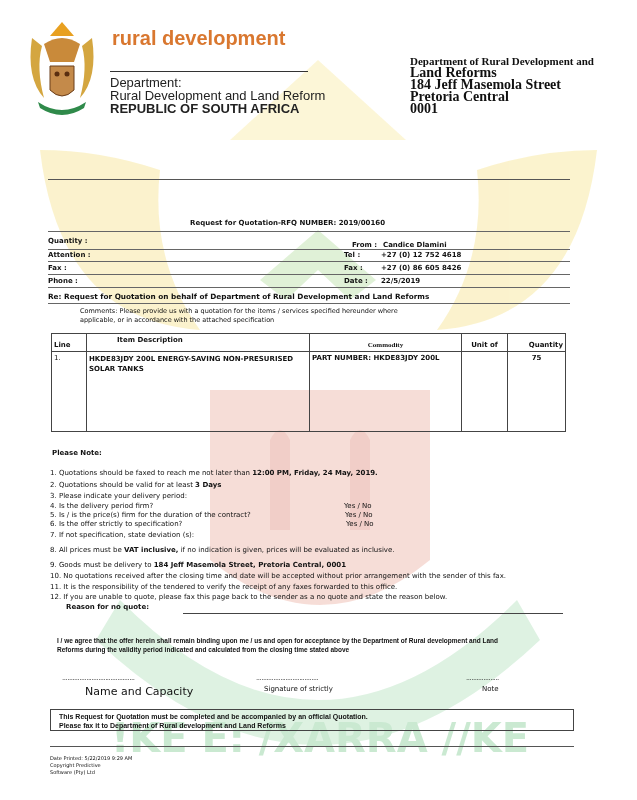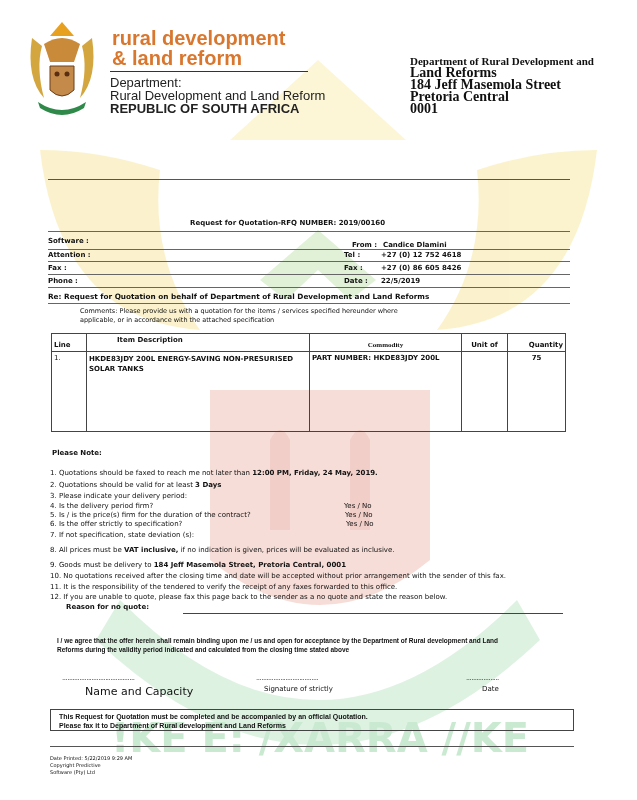--- a/index.html
+++ b/index.html
@@ -42,38 +42,37 @@
     <path d="M8 20 Q2 60 20 80 Q12 50 18 28Z" fill="#d4a640"></path>
     <path d="M68 20 Q74 60 56 80 Q64 50 58 28Z" fill="#d4a640"></path>
     <path d="M26 18 L38 4 L50 18 Z" fill="#e8a020"></path>
     <path d="M20 26 Q38 14 56 26 L50 44 L26 44Z" fill="#c98a3a"></path>
     <path d="M26 48 L50 48 L50 72 Q38 84 26 72Z" fill="#c48a4a" stroke="#6b3e1a" stroke-width="1"></path>
     <circle cx="33" cy="56" r="2.5" fill="#5a2e10"></circle>
     <circle cx="43" cy="56" r="2.5" fill="#5a2e10"></circle>
     <path d="M14 84 Q38 100 62 84 L60 90 Q38 104 16 90Z" fill="#2f8a4a"></path>
   </svg>
   <div class="abs logo-title" style="left:112px;top:28px;">rural development</div>
-  <div class="abs logo-title" style="left:112px;top:48px;">&amp; land reform</div>
   <div class="hr" style="left:110px;top:71px;width:198px;border-top:1px solid #333;"></div>
   <div class="abs logo-sub" style="left:110px;top:76px;">Department:</div>
   <div class="abs logo-sub" style="left:110px;top:89px;">Rural Development and Land Reform</div>
   <div class="abs logo-sub b" style="left:110px;top:102px;font-size:13px;">REPUBLIC OF SOUTH AFRICA</div>
 
   <div class="abs addr" style="left:410px;top:55px;font-size:11px;">Department of Rural Development and</div>
   <div class="abs addr" style="left:410px;top:67px;">Land Reforms</div>
   <div class="abs addr" style="left:410px;top:79px;">184 Jeff Masemola Street</div>
   <div class="abs addr" style="left:410px;top:91px;">Pretoria Central</div>
   <div class="abs addr" style="left:410px;top:103px;">0001</div>
 
   <div class="hr" style="left:48px;top:179px;width:522px;"></div>
 
   <div class="abs t8 b" style="left:190px;top:219px;">Request for Quotation-RFQ  NUMBER: 2019/00160</div>
 
   <div class="row-line" style="top:231px;"></div>
-  <div class="abs t8 b" style="left:48px;top:237px;">Software :</div>
+  <div class="abs t8 b" style="left:48px;top:237px;">Quantity :</div>
   <div class="abs t8 b" style="left:344px;top:241px;padding-left:8px;">From :</div>
   <div class="abs t8 b" style="left:383px;top:241px;">Candice Dlamini</div>
   <div class="row-line" style="top:249px;"></div>
   <div class="abs t8 b" style="left:48px;top:251px;">Attention :</div>
   <div class="abs t8 b" style="left:344px;top:251px;">Tel :</div>
   <div class="abs t8 b" style="left:381px;top:251px;">+27 (0) 12 752 4618</div>
   <div class="row-line" style="top:261px;"></div>
   <div class="abs t8 b" style="left:48px;top:264px;">Fax :</div>
   <div class="abs t8 b" style="left:344px;top:264px;">Fax :</div>
   <div class="abs t8 b" style="left:381px;top:264px;">+27 (0) 86 605 8426</div>
@@ -128,21 +127,21 @@
   <div class="hr" style="left:183px;top:613px;width:380px;border-top:1px solid #444;"></div>
 
   <div class="abs b" style="left:57px;top:637px;font-family:'Liberation Sans',sans-serif;font-size:6.5px;white-space:nowrap;">I / we agree that the offer herein shall remain binding upon me / us and open for acceptance by the Department of Rural development and Land</div>
   <div class="abs b" style="left:57px;top:646px;font-family:'Liberation Sans',sans-serif;font-size:6.5px;white-space:nowrap;">Reforms during the validity period indicated and calculated from the closing time stated above</div>
 
   <div class="abs" style="left:62px;top:674px;font-size:7px;letter-spacing:-0.5px;">..........................................</div>
   <div class="abs" style="left:85px;top:685px;font-size:11px;">Name and Capacity</div>
   <div class="abs" style="left:256px;top:674px;font-size:7px;letter-spacing:-0.5px;">....................................</div>
   <div class="abs" style="left:264px;top:685px;font-size:7px;">Signature of strictly</div>
   <div class="abs" style="left:466px;top:674px;font-size:7px;letter-spacing:-0.5px;">...................</div>
-  <div class="abs" style="left:482px;top:685px;font-size:7px;">Date</div>
+  <div class="abs" style="left:482px;top:685px;font-size:7px;">Note</div>
 
   <div class="box">
     <div>This Request for Quotation must be completed and be accompanied by an official Quotation.</div>
     <div>Please fax it to Department of Rural development and Land Reforms</div>
   </div>
 
   <div class="hr" style="left:50px;top:746px;width:524px;border-top:1px solid #555;"></div>
 
   <div class="abs" style="left:50px;top:755px;font-size:5px;line-height:7px;">
     <div>Date Printed: 5/22/2019 9:29 AM</div>

